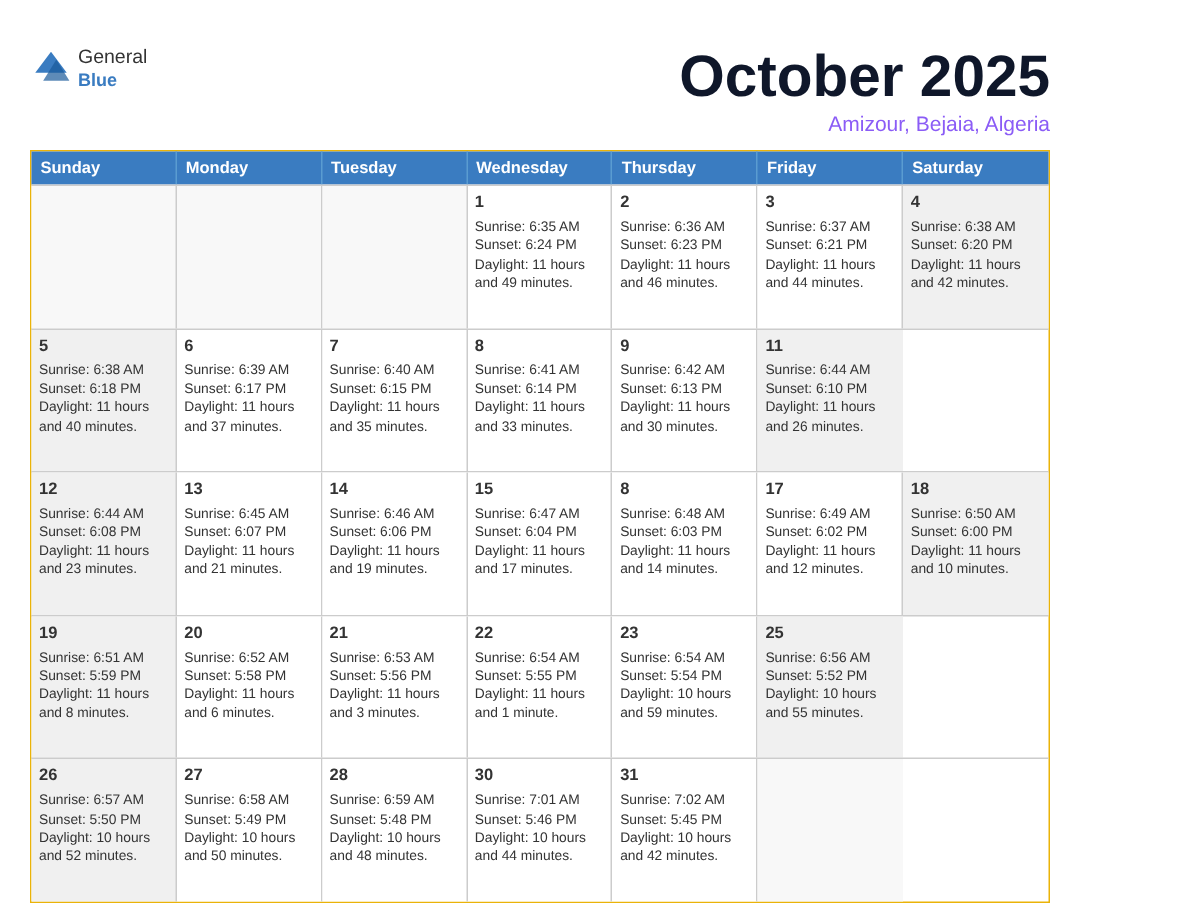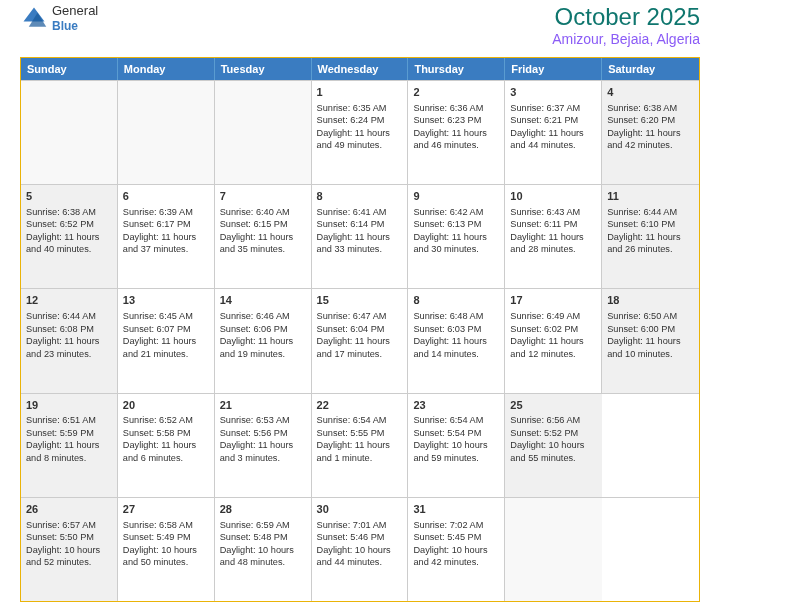--- a/index.html
+++ b/index.html
@@ -6,21 +6,21 @@
     body {
       font-family: Arial, sans-serif;
       background: #fff;
       width: 792px;
       height: 612px;
       overflow: hidden;
     }
     .page {
       width: 720px;
       height: 612px;
-      padding: 3px 20px 10px 20px;
+      padding: 30px 20px 10px 20px;
       display: flex;
       flex-direction: column;
     }
     .header {
       display: flex;
       justify-content: space-between;
       align-items: flex-start;
       margin-bottom: 10px;
     }
     .logo {
@@ -36,23 +36,23 @@
     .logo-text .general { display: block; }
     .logo-text .blue { display: block; color: #3a7cc1; font-weight: bold; font-size: 12px; }
     .logo-icon {
       width: 28px;
       height: 28px;
     }
     .title-block {
       text-align: right;
     }
     .month-title {
-      font-size: 24px;
-      color: #0f766e;
-      font-weight: 400;
+      font-size: 39px;
+      color: #0f172a;
+      font-weight: 700;
     }
     .subtitle {
       font-size: 14px;
       color: #8b5cf6;
     }
     .calendar {
       flex: 1;
       display: flex;
       flex-direction: column;
       border: 1px solid #eab308;
@@ -159,21 +159,21 @@
             <span class="day-num">4</span>
             <div>Sunrise: 6:38 AM</div>
             <div>Sunset: 6:20 PM</div>
             <div>Daylight: 11 hours and 42 minutes.</div>
           </div>
         </div>
         <div class="cal-row">
           <div class="cal-cell shaded">
             <span class="day-num">5</span>
             <div>Sunrise: 6:38 AM</div>
-            <div>Sunset: 6:52 PM</div>
+            <div>Sunset: 6:18 PM</div>
             <div>Daylight: 11 hours and 40 minutes.</div>
           </div>
           <div class="cal-cell">
             <span class="day-num">6</span>
             <div>Sunrise: 6:39 AM</div>
             <div>Sunset: 6:17 PM</div>
             <div>Daylight: 11 hours and 37 minutes.</div>
           </div>
           <div class="cal-cell">
             <span class="day-num">7</span>
@@ -185,26 +185,20 @@
             <span class="day-num">8</span>
             <div>Sunrise: 6:41 AM</div>
             <div>Sunset: 6:14 PM</div>
             <div>Daylight: 11 hours and 33 minutes.</div>
           </div>
           <div class="cal-cell">
             <span class="day-num">9</span>
             <div>Sunrise: 6:42 AM</div>
             <div>Sunset: 6:13 PM</div>
             <div>Daylight: 11 hours and 30 minutes.</div>
-          </div>
-          <div class="cal-cell">
-            <span class="day-num">10</span>
-            <div>Sunrise: 6:43 AM</div>
-            <div>Sunset: 6:11 PM</div>
-            <div>Daylight: 11 hours and 28 minutes.</div>
           </div>
           <div class="cal-cell shaded">
             <span class="day-num">11</span>
             <div>Sunrise: 6:44 AM</div>
             <div>Sunset: 6:10 PM</div>
             <div>Daylight: 11 hours and 26 minutes.</div>
           </div>
         </div>
         <div class="cal-row">
           <div class="cal-cell shaded">

